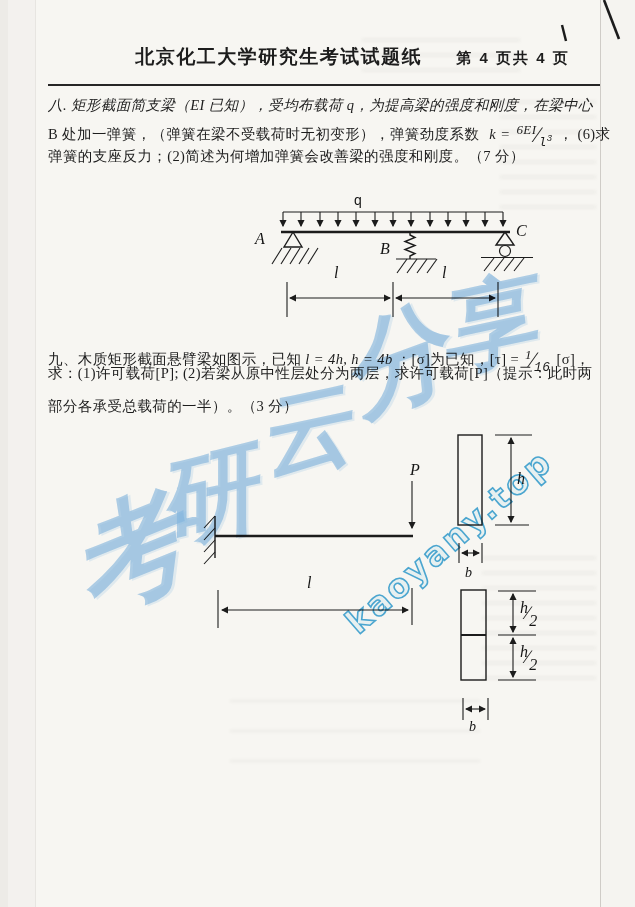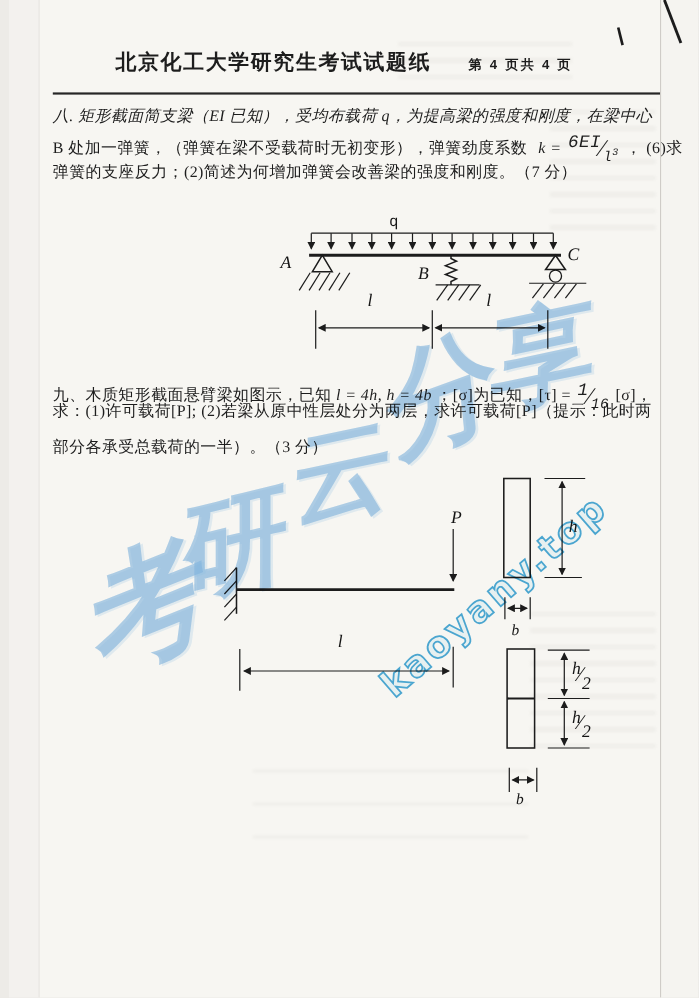--- a/index.html
+++ b/index.html
@@ -7,30 +7,30 @@
     position:relative;width:635px;height:907px;overflow:hidden;
     background:linear-gradient(90deg,#edebe7 0 8px,#f3f1ee 8px 36px,#f7f6f2 36px 600px,#f5f4f0 600px 635px);
     font-family:"Liberation Serif","DejaVu Serif",serif;color:#1d1d1d;
   }
   .abs{position:absolute;}
   
   .edge-right{left:600px;top:0;width:1px;height:907px;background:#cfccc7;}
   .edge-left{left:35px;top:0;width:1px;height:907px;background:#e4e2dd;opacity:.8;}
   
   .hdr{left:48px;top:44px;width:552px;display:flex;align-items:baseline;
-       font-family:"Liberation Sans","DejaVu Sans",sans-serif;font-weight:700;}
+       font-family:"Liberation Sans","DejaVu Sans",sans-serif;font-weight:700;justify-content:center;}
   .hdr .title{font-size:19px;letter-spacing:1.5px;margin-left:57px;}
-  .hdr .pageinfo{font-size:12px;margin-left:34px;letter-spacing:2px;}
+  .hdr .pageinfo{font-size:15px;margin-left:34px;letter-spacing:2px;}
   .rule{left:48px;top:84px;width:552px;height:2px;background:#262626;}
   
   .tline{left:48px;width:556px;font-size:14.5px;white-space:nowrap;letter-spacing:.4px;}
   .math{font-style:italic;font-family:"Liberation Serif",serif;}
   
   .frac{display:inline-block;font-style:italic;position:relative;top:1px;margin:0 2px;}
-  .fnum{font-size:16px;position:relative;top:-6px;font-family:Liberation Mono, monospace;}
+  .fnum{font-size:13px;position:relative;top:-6px;}
   .fslash{font-size:22px;font-style:normal;position:relative;top:2px;margin:0 -1px;}
   .fden{font-size:13px;position:relative;top:6px;font-family:Liberation Mono, monospace;}
   sup.exp{font-size:9px;}
   
   svg{overflow:visible;}
   svg line,svg path,svg polyline{stroke:#1c1c1c;fill:none;}
   svg .thin{stroke-width:1.1px;}
   svg .beam{stroke-width:2.6px;}
   svg .mid{stroke-width:1.4px;}
   svg circle{stroke:#1c1c1c;fill:none;stroke-width:1.2px;}

